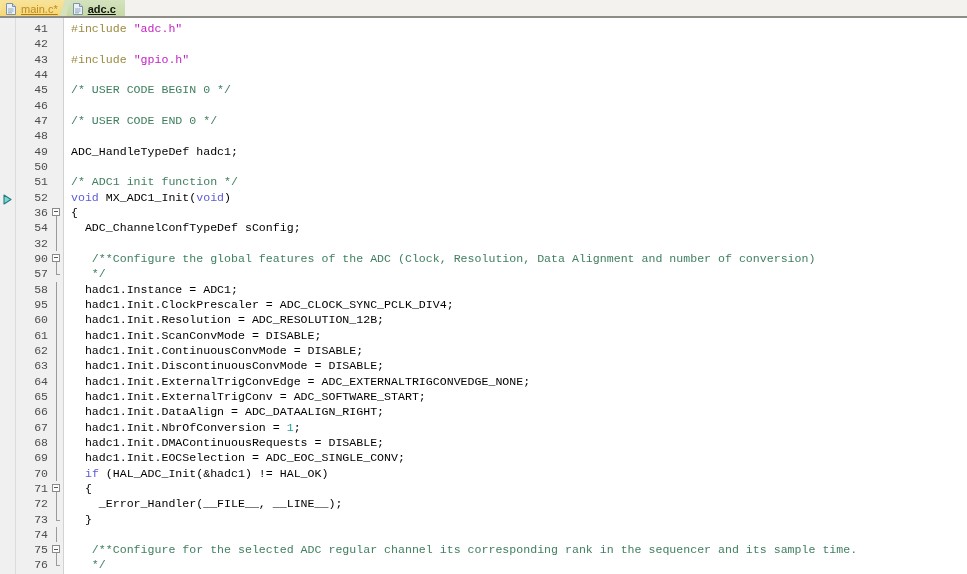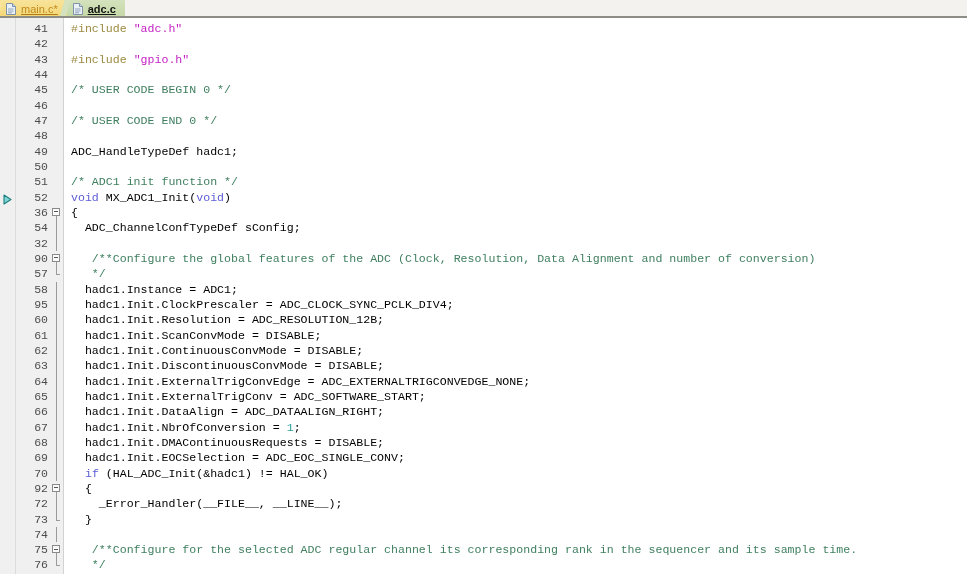--- a/index.html
+++ b/index.html
@@ -274,21 +274,21 @@
       <div>61</div>
       <div>62</div>
       <div>63</div>
       <div>64</div>
       <div>65</div>
       <div>66</div>
       <div>67</div>
       <div>68</div>
       <div>69</div>
       <div>70</div>
-      <div>92</div>
+      <div>71</div>
       <div>72</div>
       <div>73</div>
       <div>74</div>
       <div>75</div>
       <div>76</div>
     </div>
 
   <div id="fold-strip">
       <div class="fold-row"></div>
       <div class="fold-row"></div>

